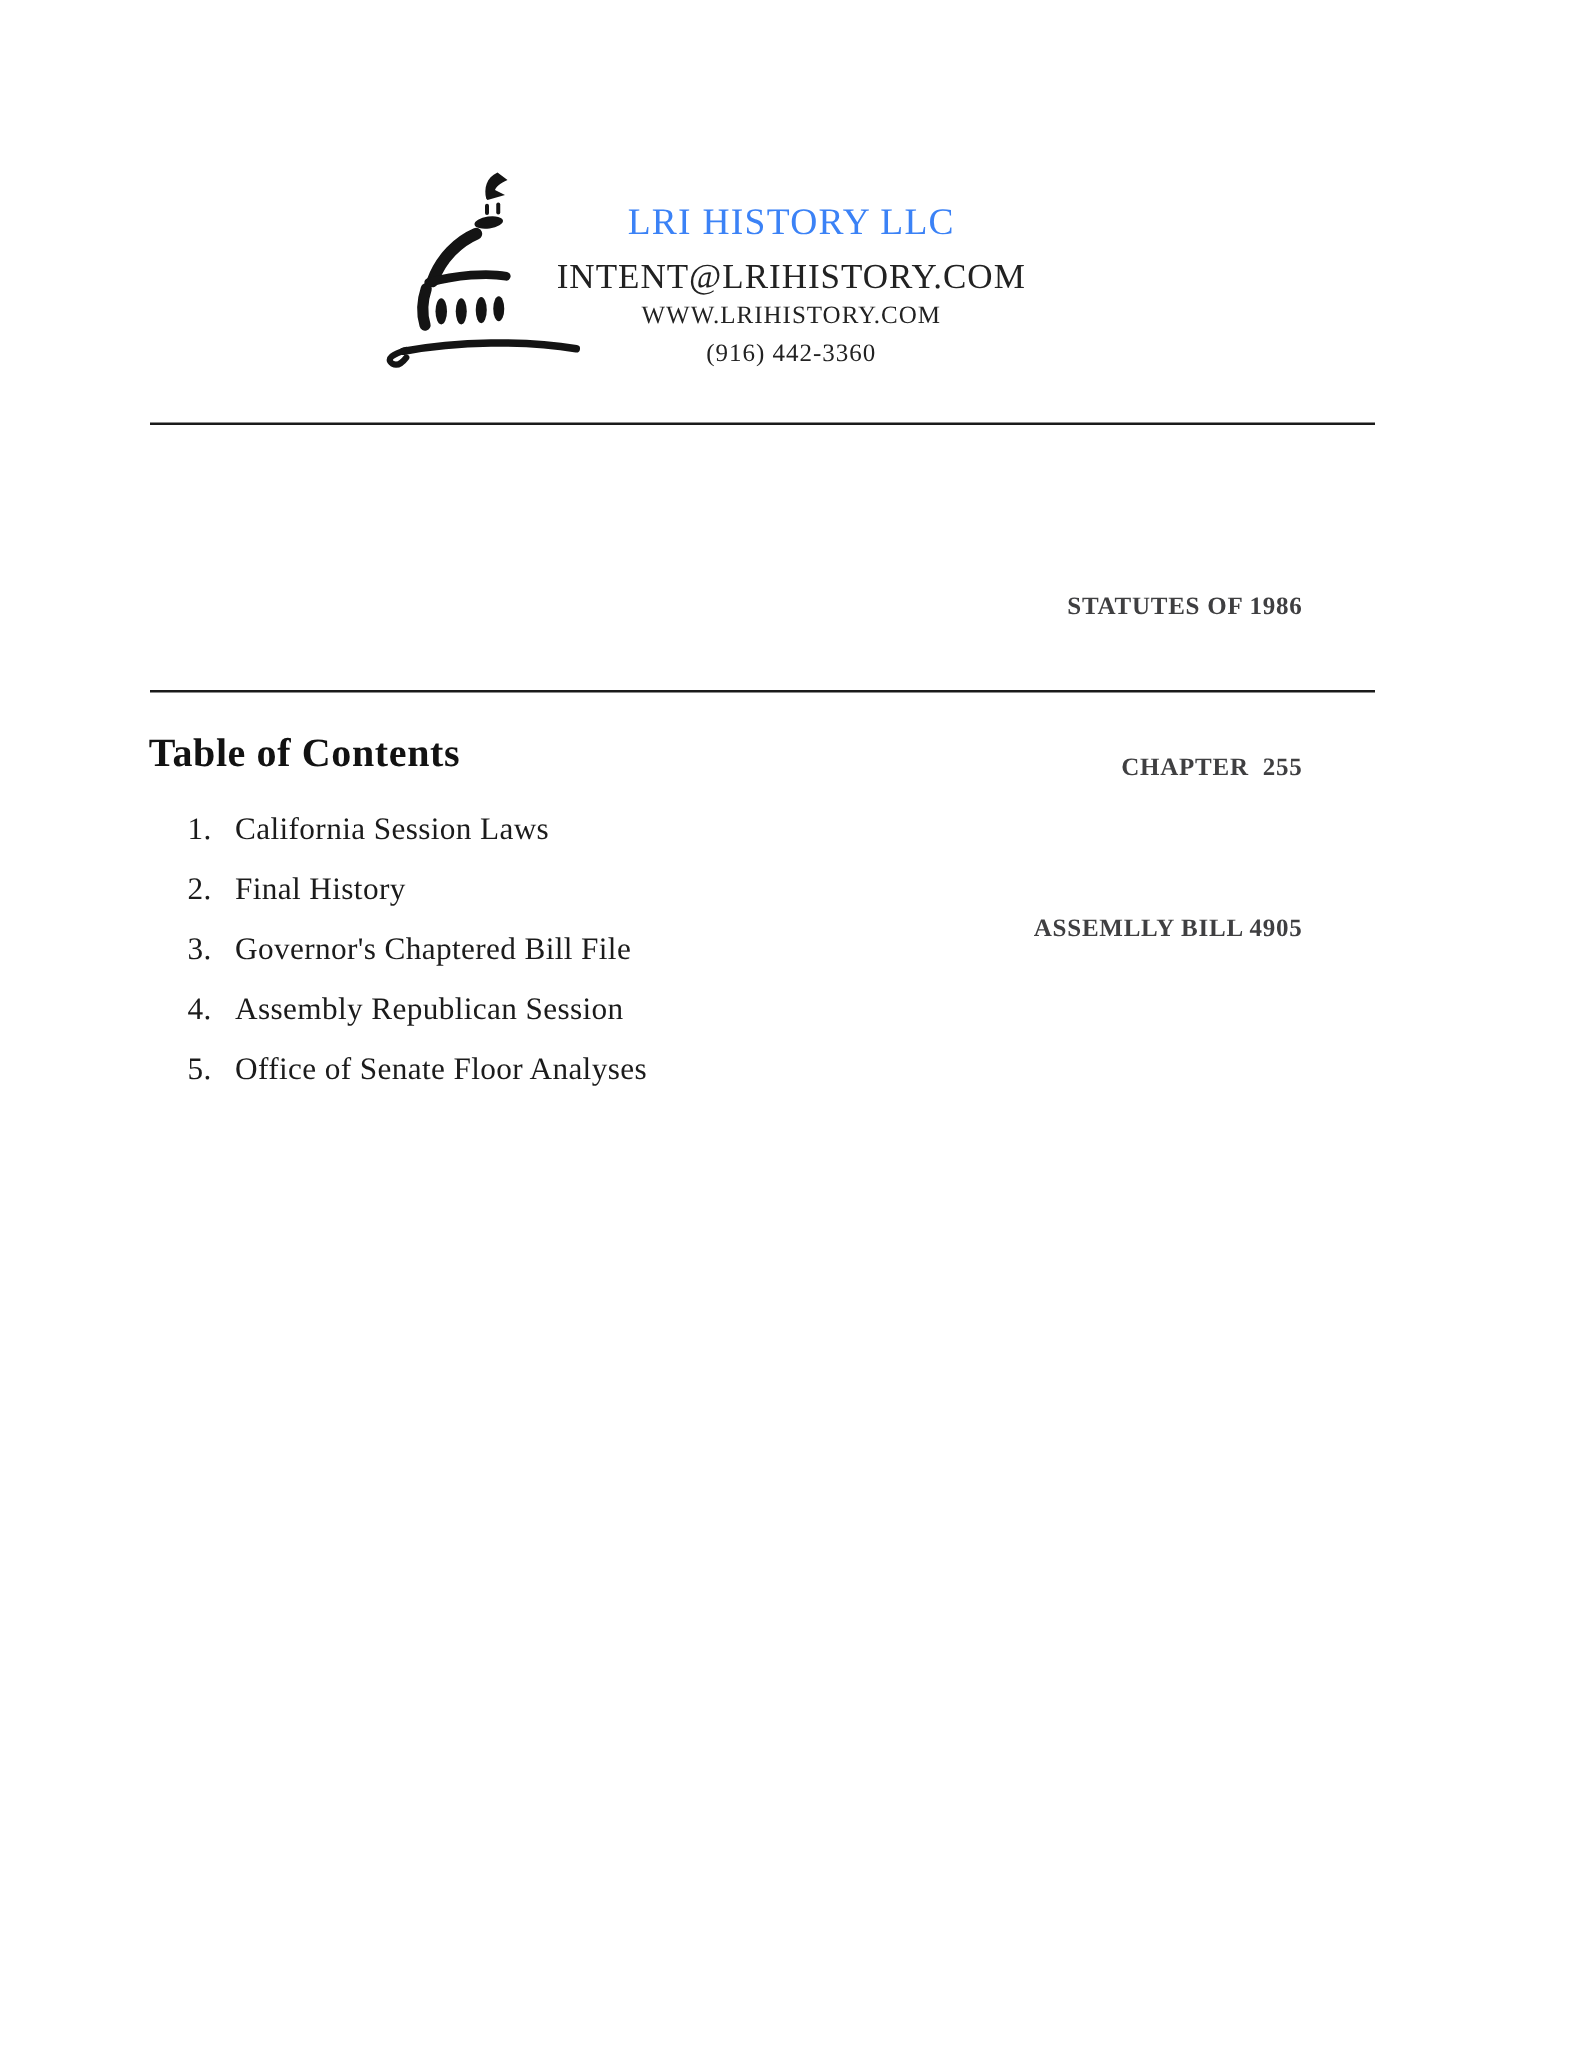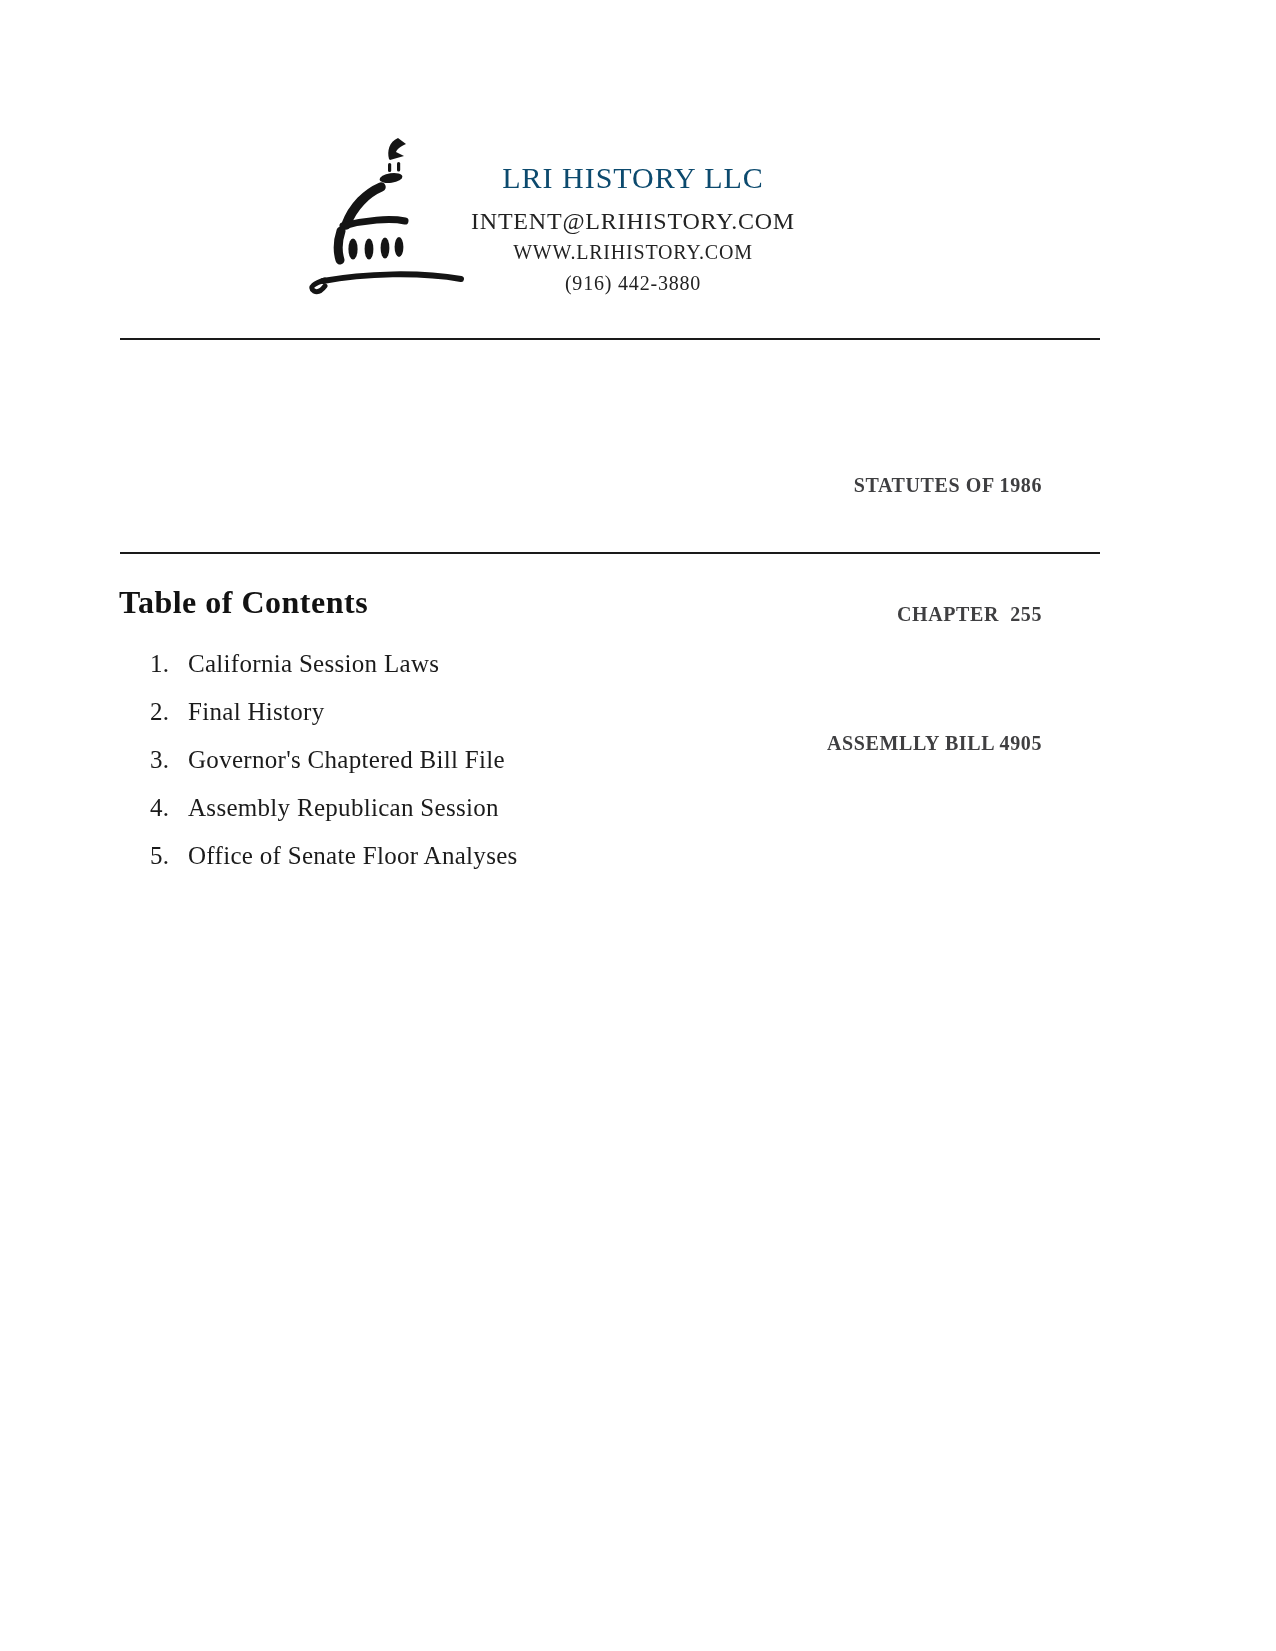--- a/index.html
+++ b/index.html
@@ -25,26 +25,26 @@
   .header-text {
     position: absolute;
     left: 433px;
     top: 160px;
     width: 400px;
     text-align: center;
   }
   .company-name {
     font-size: 30px;
     letter-spacing: 1px;
-    color: #0c4a6e;
+    color: #3b82f6;
     line-height: 36px;
     margin-bottom: 10px;
   }
   .contact-line {
-    font-size: 24px;
+    font-size: 28px;
     letter-spacing: 0.8px;
     color: #222222;
     line-height: 31px;
   }
   .contact-line.small { font-size: 20px; }
 
   
   .rule {
     position: absolute;
     left: 120px;
@@ -129,21 +129,21 @@
 
     <path class="stroke" d="M30,155 C72,147 128,146 168,153" stroke-width="6"></path>
     <path class="stroke" d="M32,154 C22,157 15,161 21,165 C25,167 29,164 32,160" stroke-width="5"></path>
   </svg>
 </div>
 
 <div class="header-text">
   <div class="company-name">LRI HISTORY LLC</div>
   <div class="contact-line">INTENT@LRIHISTORY.COM</div>
   <div class="contact-line small">WWW.LRIHISTORY.COM</div>
-  <div class="contact-line small">(916) 442-3880</div>
+  <div class="contact-line small">(916) 442-3360</div>
 </div>
 
 <div class="rule rule-1"></div>
 
 <div class="title-block" style="color: rgb(63, 63, 65);">
   <div>STATUTES OF 1986</div>
   <div>CHAPTER  255</div>
   <div>ASSEMLLY BILL 4905</div>
 </div>
 

